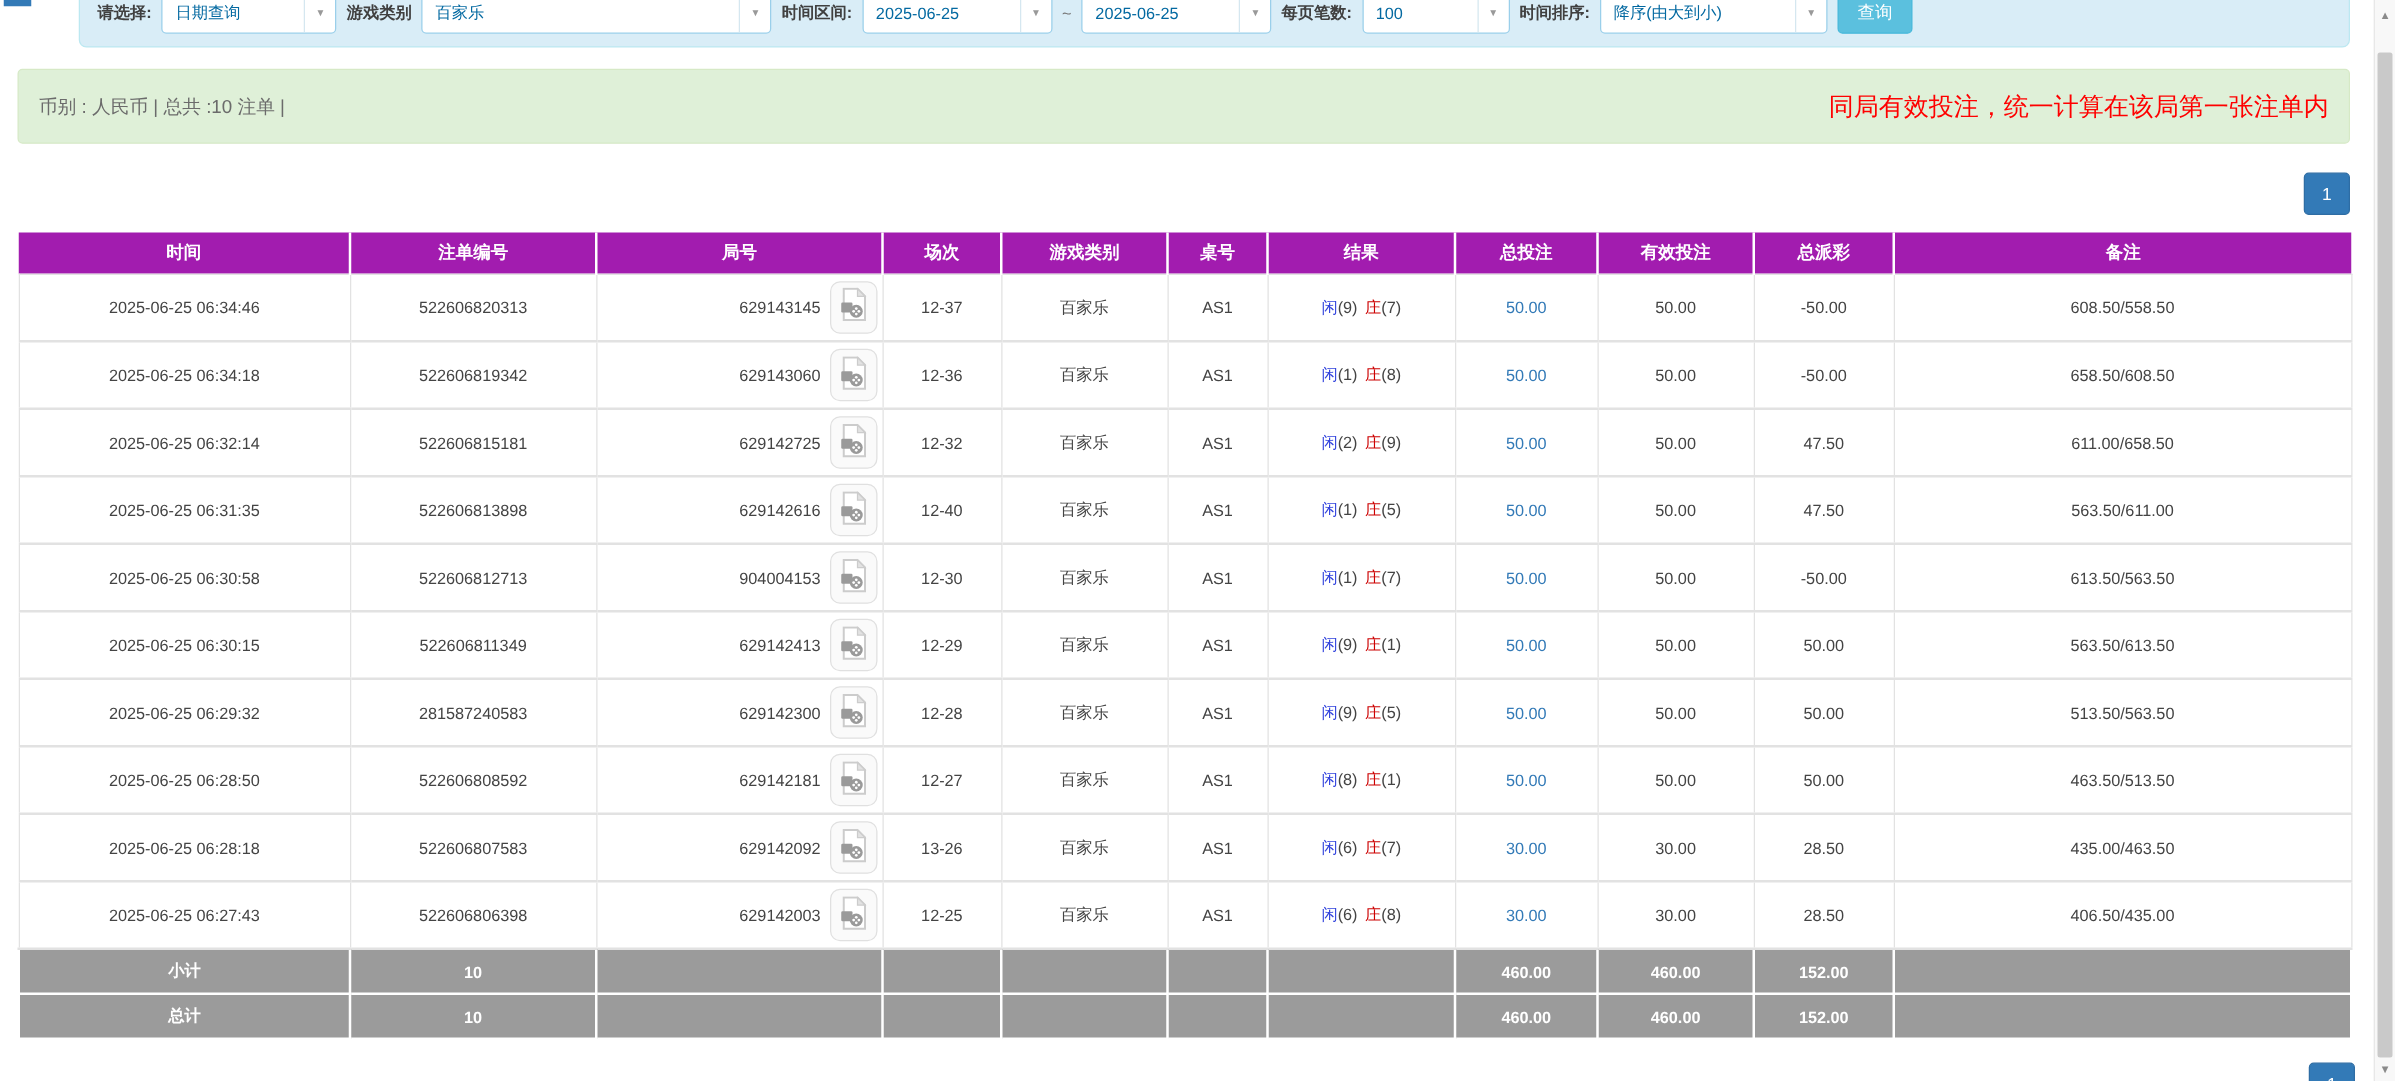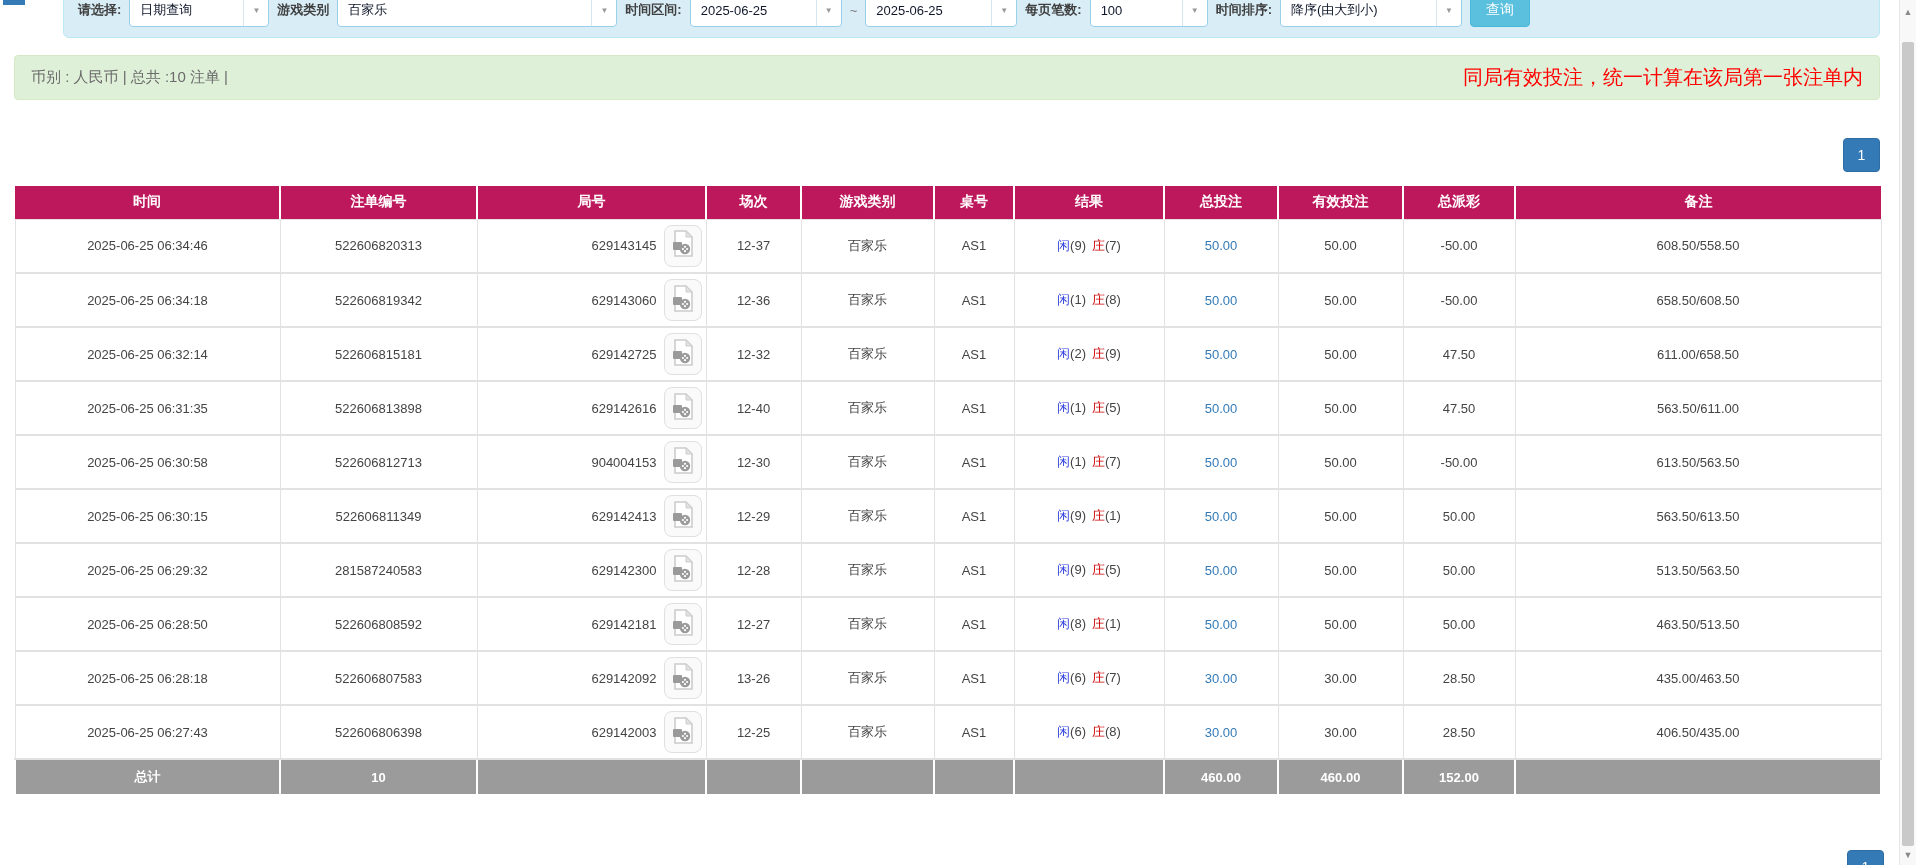--- a/index.html
+++ b/index.html
@@ -15,58 +15,58 @@
   .filterbar {
     position:absolute; left:63px; top:-18px; width:1817px; height:56px;
     background:#d9edf7; border:1px solid #bce8f1; border-radius:6px;
     display:flex; align-items:center; gap:8px; padding:0 14px; white-space:nowrap;
   }
   .flabel { color:#404040; font-weight:bold; font-size:13px; }
   .sel {
     height:34px; background:#fff; border:1px solid #9acfea; border-radius:4px;
     display:flex; align-items:center; overflow:hidden;
   }
-  .sel .val { padding:0 10px; font-size:13px; color:#0f172a; flex:1; }
+  .sel .val { padding:0 10px; font-size:13px; color:#0369a1; flex:1; }
   .sel .caret {
     width:25px; align-self:stretch; border-left:1px solid #d5e7f0;
     display:flex; align-items:center; justify-content:center;
     color:#999; font-size:8px;
   }
   .w-qtype { width:140px; } .w-game { width:280px; } .w-date { width:152px; }
   .w-pp { width:118px; } .w-sort { width:182px; }
   .tilde { color:#777; font-size:13px; }
   .search-btn {
     height:34px; padding:0 15px; background:#5bc0de; border:1px solid #46b8da;
     border-radius:4px; color:#fff; font-size:14px; cursor:pointer;
   }
 
   
   .greenbar {
-    position:absolute; left:14px; top:55px; width:1866px; height:45px;
+    position:absolute; left:14px; top:55px; width:1866px; height:60px;
     background:#dff0d8; border:1px solid #d6e9c6; border-radius:4px;
     display:flex; align-items:center; justify-content:space-between; padding:0 16px;
   }
   .greenbar .left-text { color:#6b6b6b; font-size:15px; }
   .greenbar .notice { color:#ff0000; font-size:20px; }
 
   
   .pag-top { position:absolute; top:138px; left:1843px; }
   .page-btn {
     width:37px; height:34px; background:#337ab7; border:1px solid #2e6da4;
     border-radius:4px; color:#fff; font-size:14px; cursor:pointer;
   }
   .pag-bottom { position:absolute; top:850px; left:1847px; }
 
   
   table.bettable {
     position:absolute; left:14px; top:186px; width:1866px;
     border-collapse:collapse; table-layout:fixed;
   }
   .bettable th {
-    background:#be185d; color:#fff; font-size:14px; font-weight:bold;
+    background:#a21caf; color:#fff; font-size:14px; font-weight:bold;
     height:33px; border-right:2px solid #fff; padding:0;
   }
   .bettable th:last-child { border-right:none; }
   .bettable tbody td {
     height:54px; text-align:center; font-size:13px; color:#444;
     background:#fff; border:1px solid #e2e2e2; border-bottom-width:2px; padding:0 4px;
   }
   .round-flex { display:flex; align-items:center; justify-content:flex-end; gap:7px; }
   .icon-btn {
     width:38px; height:42px; background:#fafafa; border:1px solid #e0e0e0;
@@ -510,20 +510,33 @@
       <span class="p-label">闲</span><span>(6)</span><span class="b-label">庄</span><span>(8)</span>
     </td>
     <td><span class="betlink">30.00</span></td>
     <td>30.00</td>
     <td>28.50</td>
     <td>406.50/435.00</td>
   </tr>
 </tbody>
   <tfoot>
     <tr class="totals">
+      <td>小计</td>
+      <td>10</td>
+      <td></td>
+        <td></td>
+      <td></td>
+        <td></td>
+      <td></td>
+      <td>460.00</td>
+      <td>460.00</td>
+      <td>152.00</td>
+      <td></td>
+    </tr>
+    <tr class="totals">
       <td>总计</td>
       <td>10</td>
       <td></td>
         <td></td>
       <td></td>
         <td></td>
       <td></td>
       <td>460.00</td>
       <td>460.00</td>
       <td>152.00</td>

